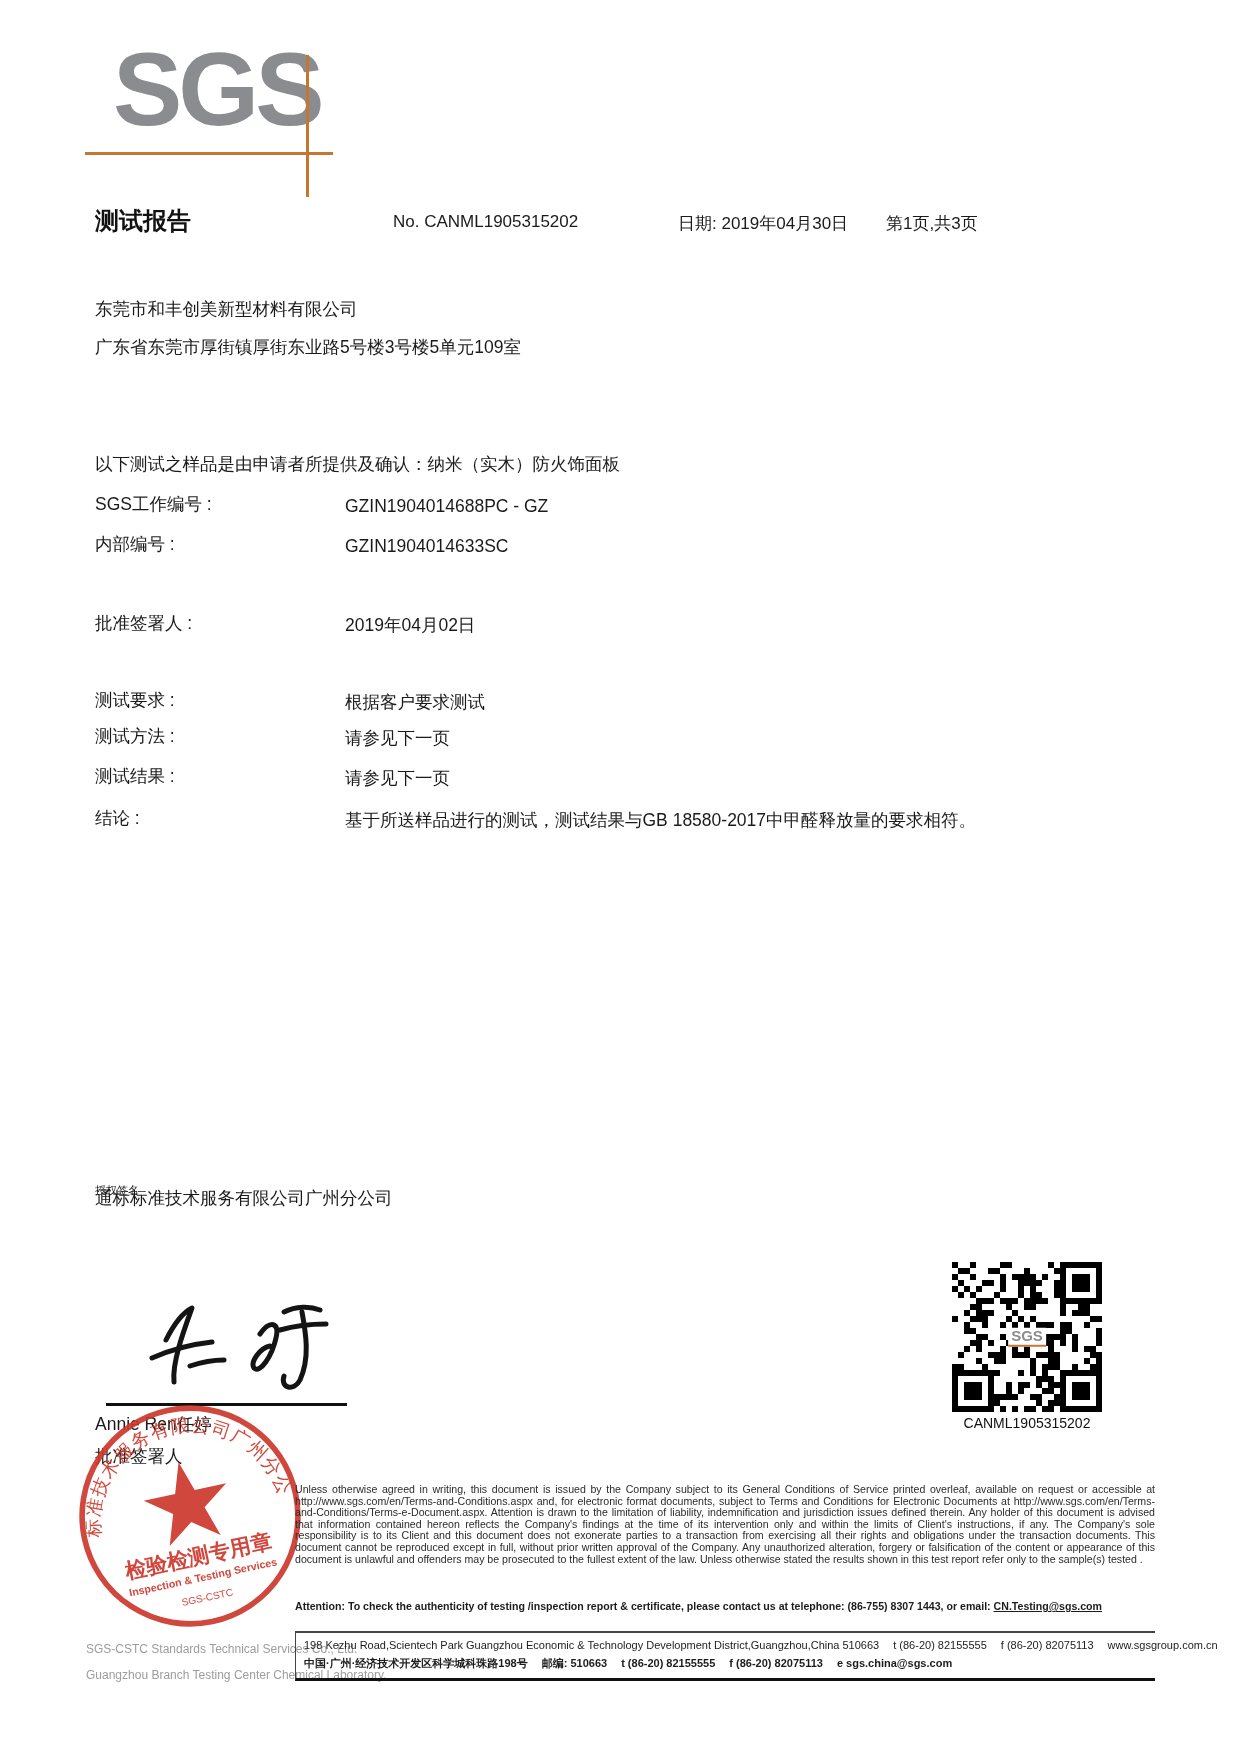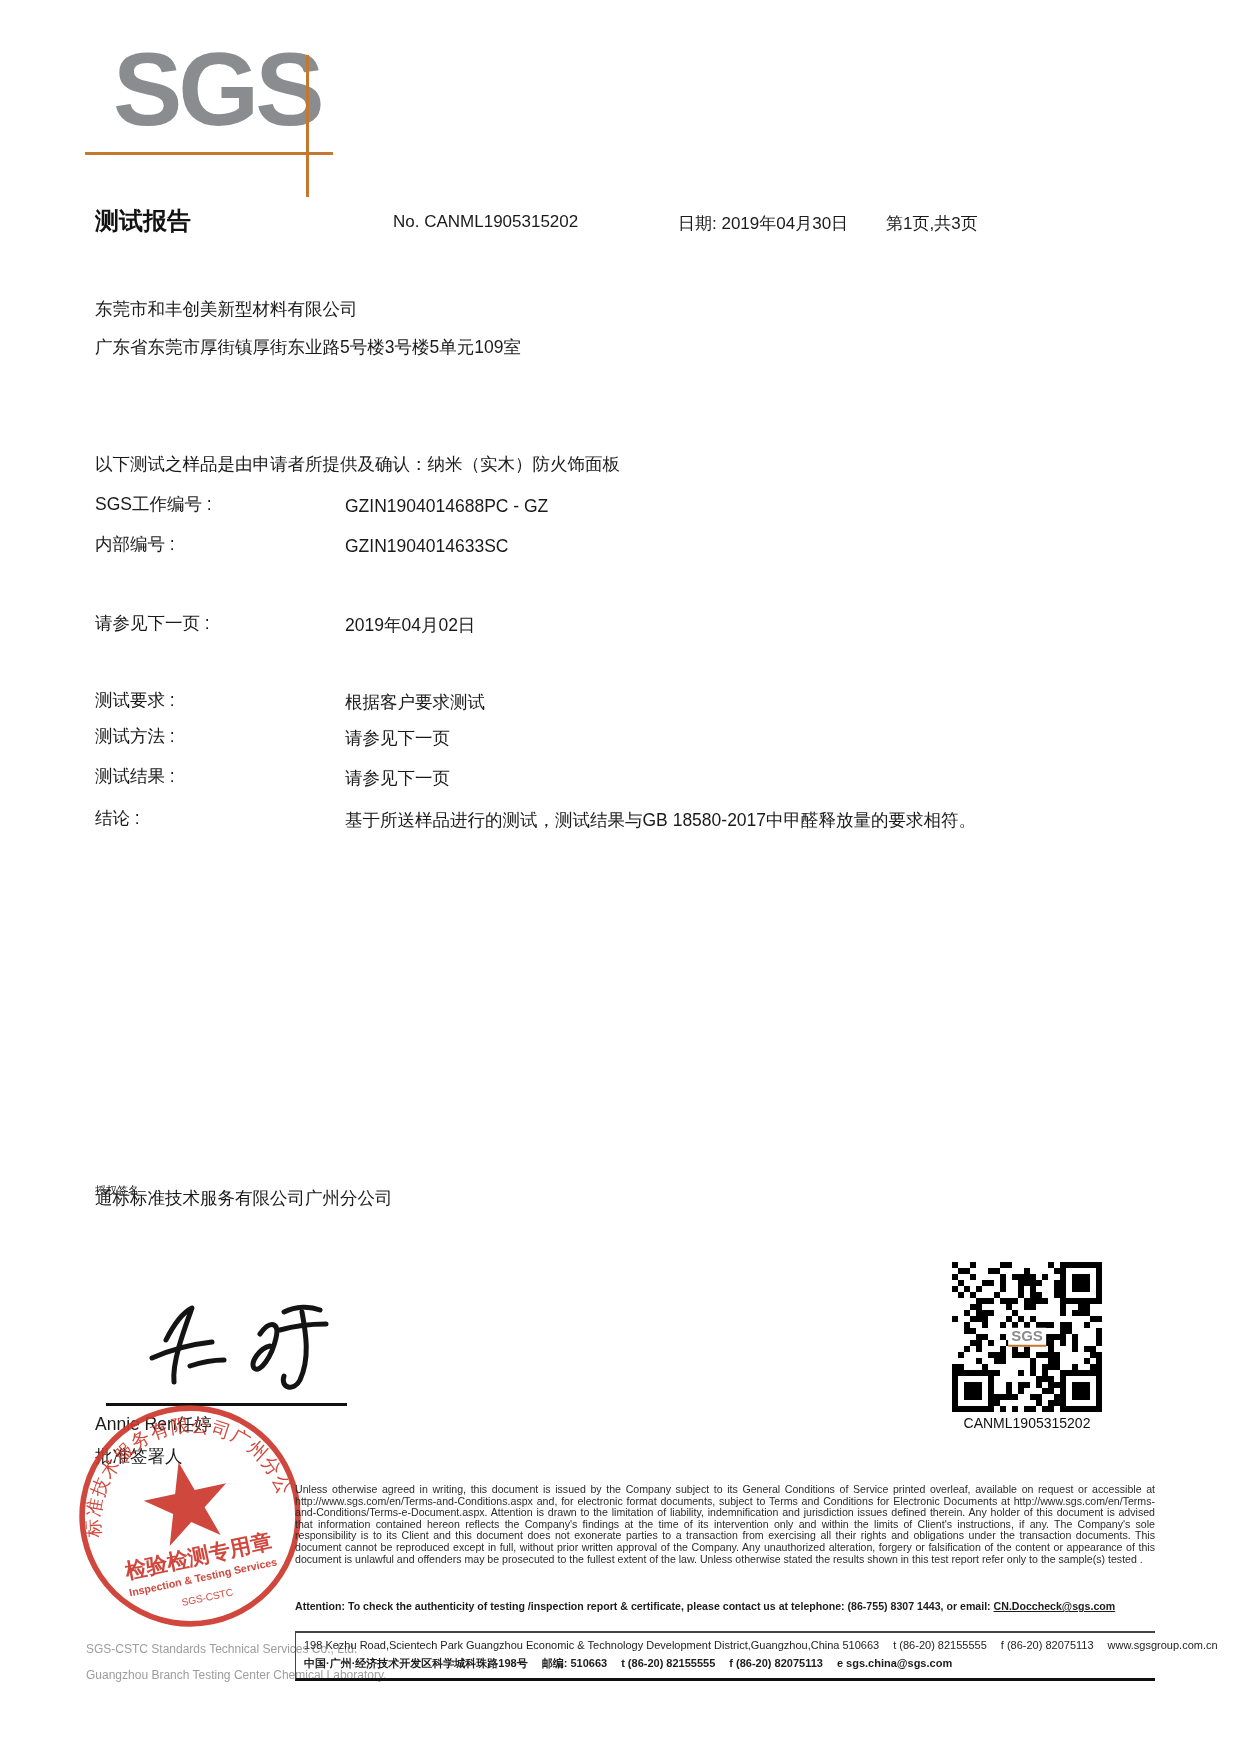--- a/index.html
+++ b/index.html
@@ -73,21 +73,21 @@
 
   <div class="sample-line">以下测试之样品是由申请者所提供及确认：纳米（实木）防火饰面板</div>
 
   <div class="frow" style="top:492px">
     <span class="lab">SGS工作编号 :</span><span class="val">GZIN1904014688PC - GZ</span>
   </div>
   <div class="frow" style="top:532px">
     <span class="lab">内部编号 :</span><span class="val">GZIN1904014633SC</span>
   </div>
   <div class="frow" style="top:611px">
-    <span class="lab">请参见下一页 :</span><span class="val">2019年04月02日</span>
+    <span class="lab">批准签署人 :</span><span class="val">2019年04月02日</span>
   </div>
   <div class="frow" style="top:724px">
     <span class="lab">测试方法 :</span><span class="val">请参见下一页</span>
   </div>
   <div class="frow" style="top:688px">
     <span class="lab">测试要求 :</span><span class="val">根据客户要求测试</span>
   </div>
   <div class="frow" style="top:764px">
     <span class="lab">测试结果 :</span><span class="val">请参见下一页</span>
   </div>
@@ -754,21 +754,21 @@
     <text x="105" y="148" text-anchor="middle" font-size="19" font-weight="bold" fill="#cd382d">检验检测专用章</text>
     <text x="105" y="164" text-anchor="middle" font-size="9.5" font-weight="bold" fill="#cd382d">Inspection &amp; Testing Services</text>
     <text x="105" y="182" text-anchor="middle" font-size="9" fill="#cd382d">SGS-CSTC</text>
   </svg>
 
   <div class="lab-line1">SGS-CSTC Standards Technical Services Co., Ltd.</div>
   <div class="lab-line2">Guangzhou Branch Testing Center Chemical Laboratory.</div>
 
   <div class="legal">Unless otherwise agreed in writing, this document is issued by the Company subject to its General Conditions of Service printed overleaf, available on request or accessible at http://www.sgs.com/en/Terms-and-Conditions.aspx and, for electronic format documents, subject to Terms and Conditions for Electronic Documents at http://www.sgs.com/en/Terms-and-Conditions/Terms-e-Document.aspx. Attention is drawn to the limitation of liability, indemnification and jurisdiction issues defined therein. Any holder of this document is advised that information contained hereon reflects the Company's findings at the time of its intervention only and within the limits of Client's instructions, if any. The Company's sole responsibility is to its Client and this document does not exonerate parties to a transaction from exercising all their rights and obligations under the transaction documents. This document cannot be reproduced except in full, without prior written approval of the Company. Any unauthorized alteration, forgery or falsification of the content or appearance of this document is unlawful and offenders may be prosecuted to the fullest extent of the law. Unless otherwise stated the results shown in this test report refer only to the sample(s) tested .</div>
   <div class="attention">
-    <span>Attention: To check the authenticity of testing /inspection report &amp; certificate, please contact us at telephone: (86-755) 8307 1443, or email: </span><span class="em">CN.Doccheck@sgs.com</span>
+    <span>Attention: To check the authenticity of testing /inspection report &amp; certificate, please contact us at telephone: (86-755) 8307 1443, or email: </span><span class="em">CN.Testing@sgs.com</span>
   </div>
 
   <div class="addr-block">
     <div class="addr-row">
       <span>198 Kezhu Road,Scientech Park Guangzhou Economic &amp; Technology Development District,Guangzhou,China 510663</span>
       <span>t (86-20) 82155555</span>
       <span>f (86-20) 82075113</span>
       <span>www.sgsgroup.com.cn</span>
     </div>
     <div class="addr-row cn">

